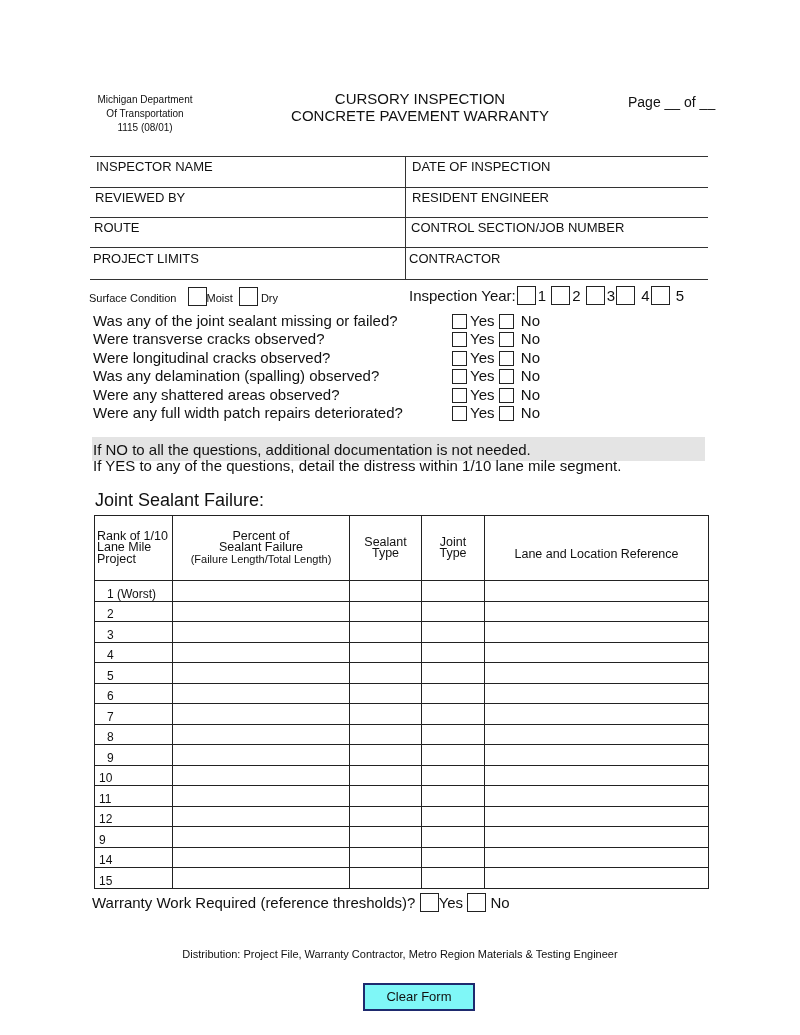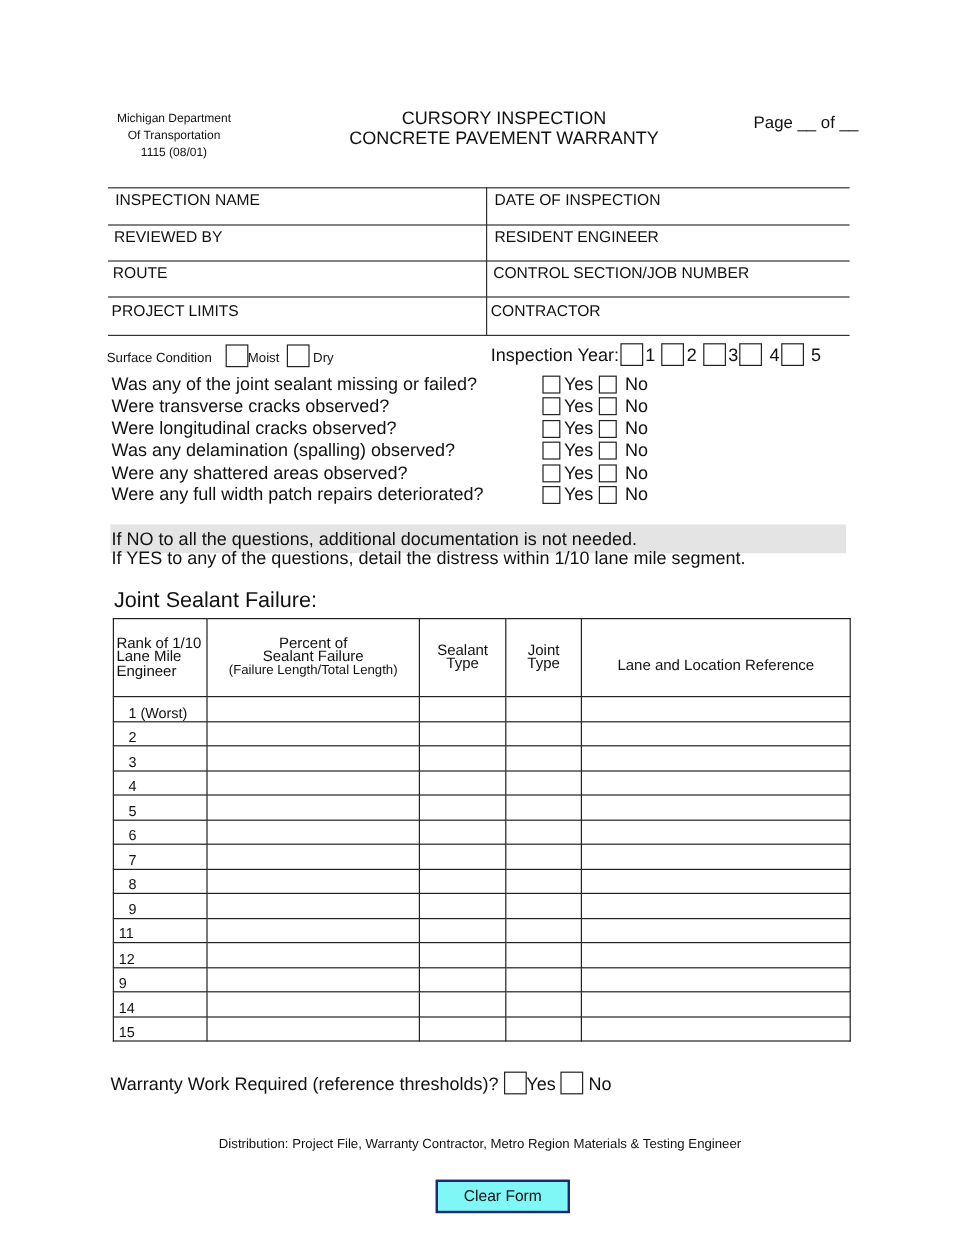--- a/index.html
+++ b/index.html
@@ -48,21 +48,21 @@
 </div>
 <div class="abs pageof">Page __ of __</div>
 
 <div class="hdr-line" style="top:156px;"></div>
 <div class="hdr-line" style="top:187px;"></div>
 <div class="hdr-line" style="top:217px;"></div>
 <div class="hdr-line" style="top:247px;"></div>
 <div class="hdr-line" style="top:279px;"></div>
 <div class="hdr-vline"></div>
 
-<div class="hdr-label" style="left:96px; top:159px;">INSPECTION NAME</div>
+<div class="hdr-label" style="left:96px; top:159px;">INSPECTOR NAME</div>
 <div class="hdr-label" style="left:412px; top:159px;">DATE OF INSPECTION</div>
 <div class="hdr-label" style="left:95px; top:190px;">REVIEWED BY</div>
 <div class="hdr-label" style="left:412px; top:190px;">RESIDENT ENGINEER</div>
 <div class="hdr-label" style="left:94px; top:220px;">ROUTE</div>
 <div class="hdr-label" style="left:411px; top:220px;">CONTROL SECTION/JOB NUMBER</div>
 <div class="hdr-label" style="left:93px; top:251px;">PROJECT LIMITS</div>
 <div class="hdr-label" style="left:409px; top:251px;">CONTRACTOR</div>
 
 <div class="sc">
   <span>Surface Condition</span>
@@ -123,21 +123,21 @@
       <col style="width:177px">
       <col style="width:72px">
       <col style="width:63px">
       <col style="width:224px">
   </colgroup>
   <thead>
     <tr>
       <th style="text-align:left; padding-left:2px;">
         <div>Rank of 1/10</div>
         <div>Lane Mile</div>
-        <div>Engineer</div>
+        <div>Project</div>
       </th>
       <th>
         <div>Percent of</div>
         <div>Sealant Failure</div>
         <div class="small">(Failure Length/Total Length)</div>
       </th>
       <th>
         <div>Sealant</div>
         <div>Type</div>
       </th>
@@ -200,20 +200,27 @@
       </tr>
       <tr>
         <td class="rank" style="padding-left: 12px;">8</td>
         <td></td>
         <td></td>
         <td></td>
         <td></td>
       </tr>
       <tr>
         <td class="rank" style="padding-left: 12px;">9</td>
+        <td></td>
+        <td></td>
+        <td></td>
+        <td></td>
+      </tr>
+      <tr>
+        <td class="rank">10</td>
         <td></td>
         <td></td>
         <td></td>
         <td></td>
       </tr>
       <tr>
         <td class="rank">11</td>
         <td></td>
         <td></td>
         <td></td>

